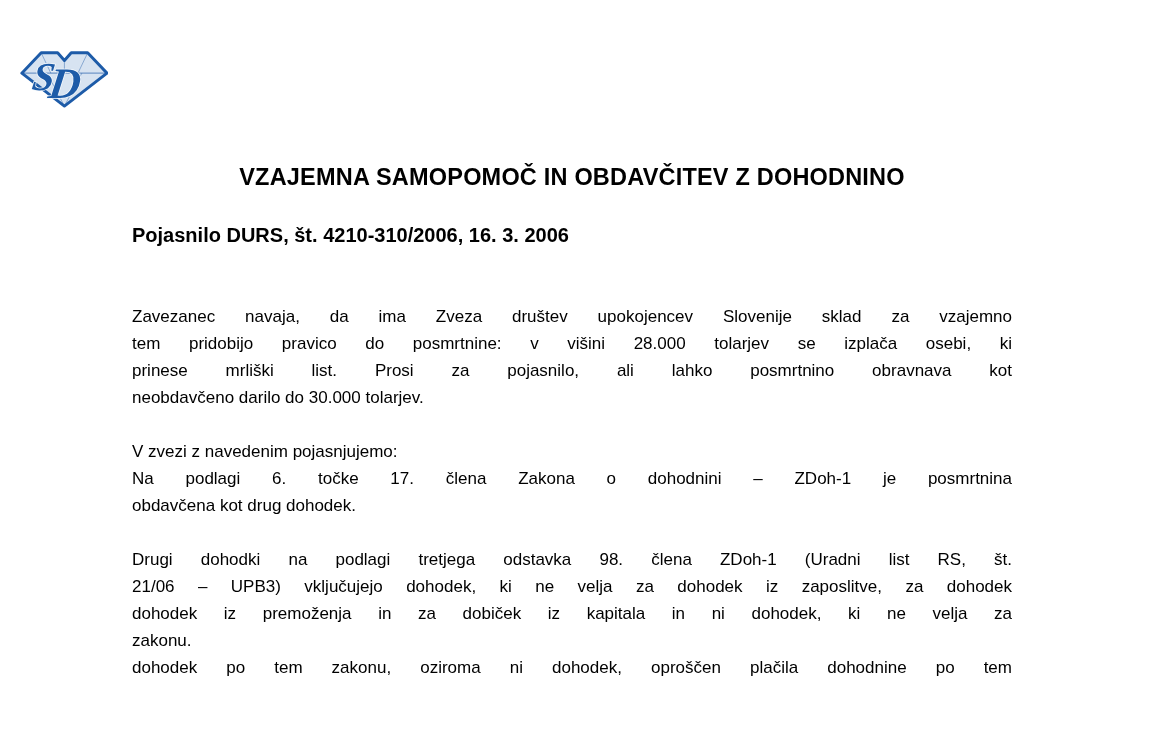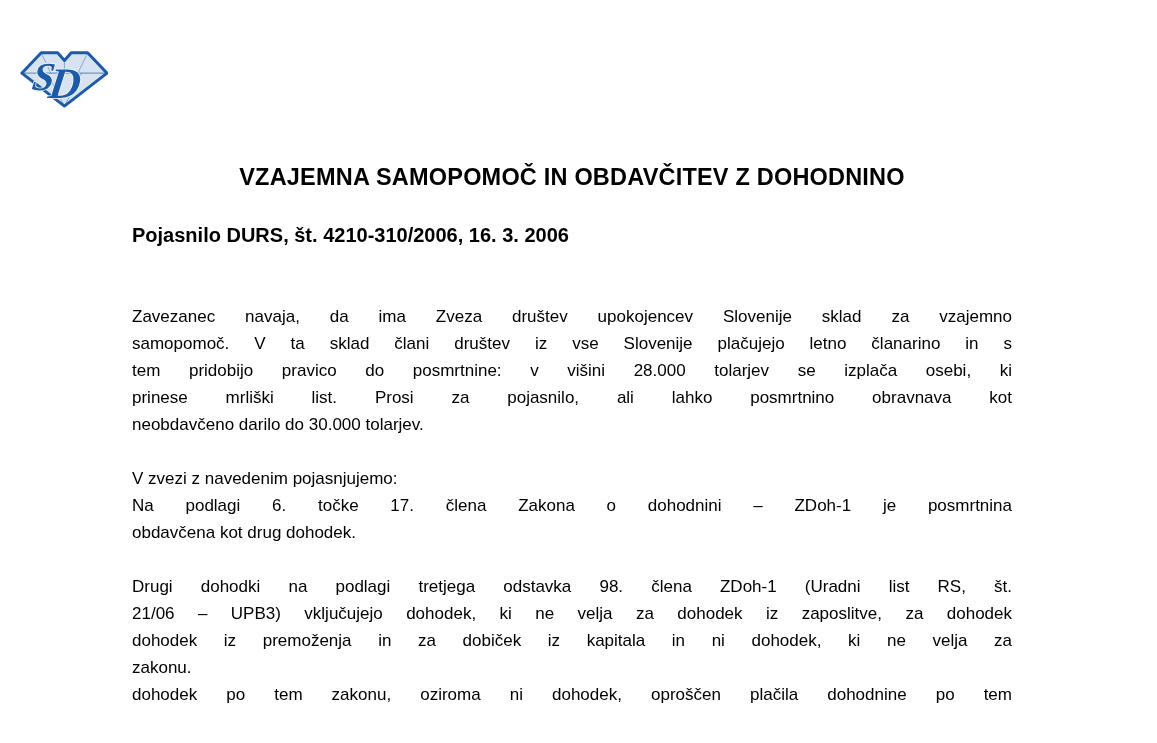--- a/index.html
+++ b/index.html
@@ -89,21 +89,20 @@
 </div>
 
 <div class="content">
 
   <h1 class="doc-title">VZAJEMNA SAMOPOMOČ IN OBDAVČITEV Z DOHODNINO</h1>
 
   <h2 class="doc-subtitle">Pojasnilo DURS, št. 4210-310/2006, 16. 3. 2006</h2>
 
   <div class="para para-first">
     <div class="ln">Zavezanec navaja, da ima Zveza društev upokojencev Slovenije sklad za vzajemno</div>
-    <div class="ln">samopomoč. V ta sklad člani društev iz vse Slovenije plačujejo letno članarino in s</div>
     <div class="ln">tem pridobijo pravico do posmrtnine: v višini 28.000 tolarjev se izplača osebi, ki</div>
     <div class="ln">prinese mrliški list. Prosi za pojasnilo, ali lahko posmrtnino obravnava kot</div>
     <div class="ln plain">neobdavčeno darilo do 30.000 tolarjev.</div>
   </div>
 
   <div class="para">
     <div class="ln plain">V zvezi z navedenim pojasnjujemo:</div>
     <div class="ln">Na podlagi 6. točke 17. člena Zakona o dohodnini – ZDoh-1 je posmrtnina</div>
     <div class="ln plain">obdavčena kot drug dohodek.</div>
   </div>

